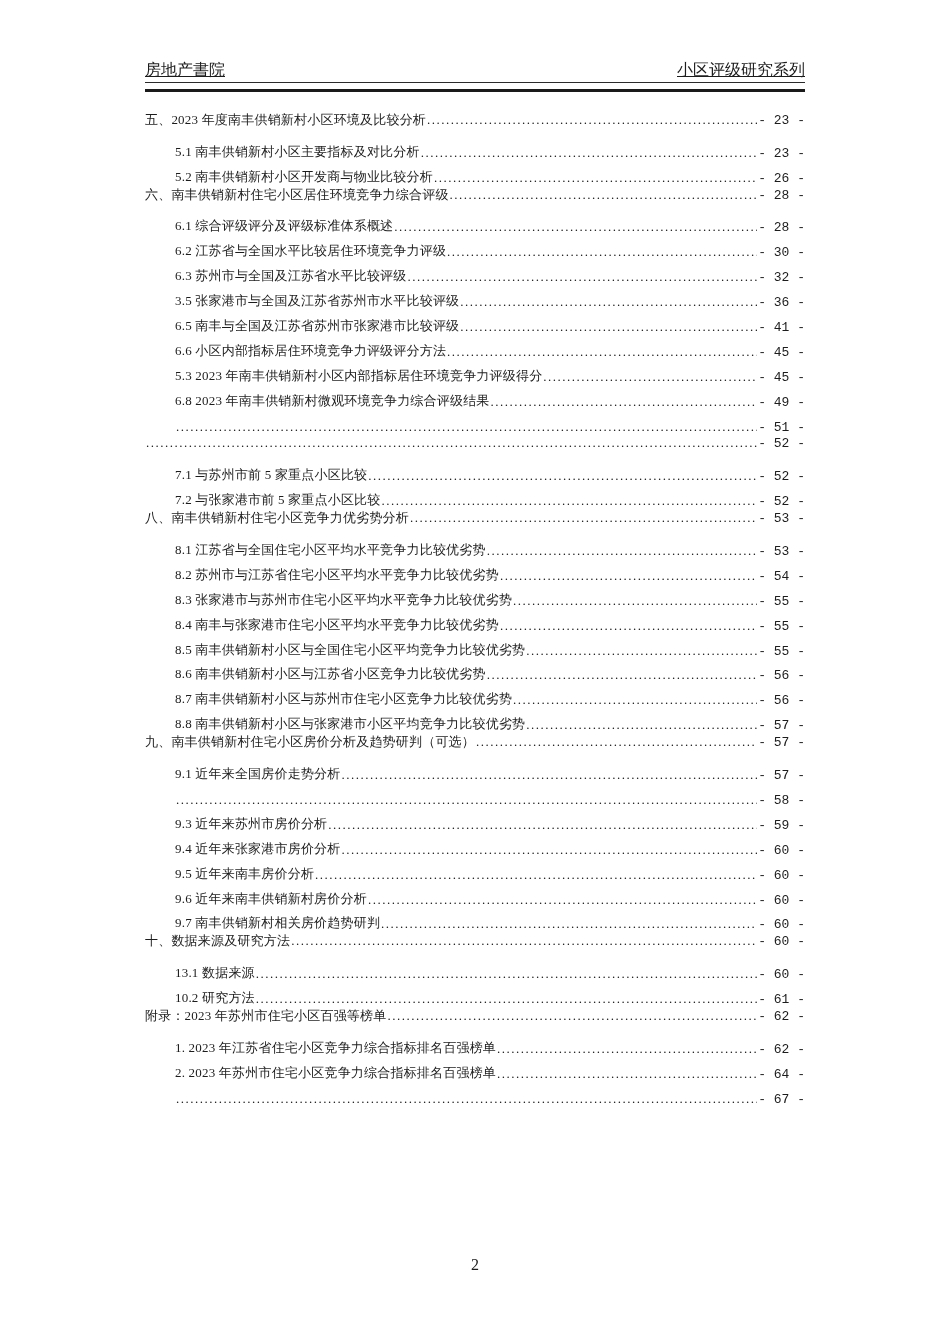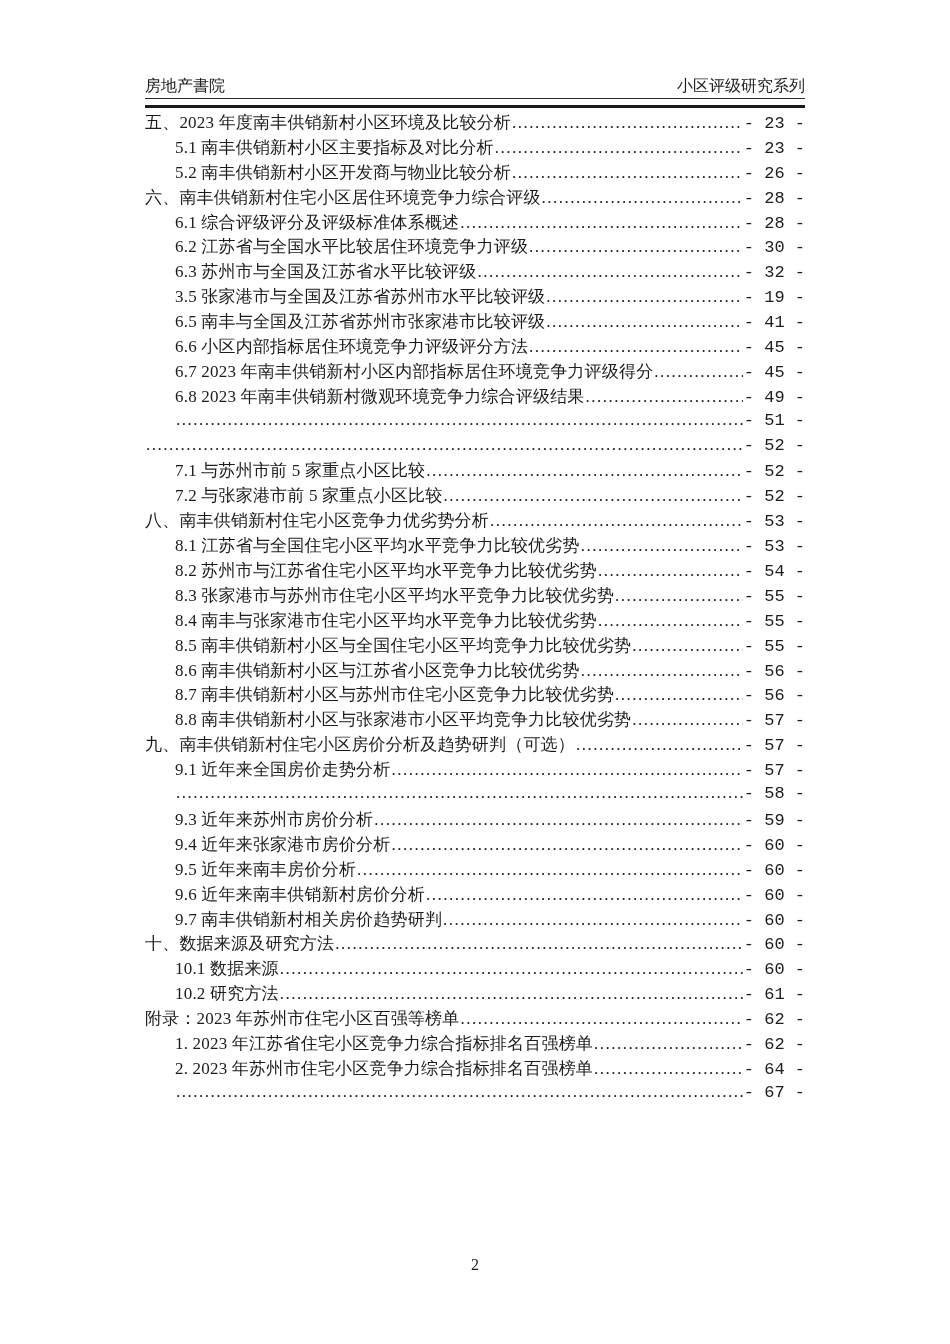--- a/index.html
+++ b/index.html
@@ -12,23 +12,24 @@
     width: 950px;
     height: 1344px;
     margin: 0 auto;
     background: #ffffff;
     color: #1c1c1c;
     overflow: hidden;
   }
   
   .header {
     position: absolute;
-    top: 76px;
+    top: 60px;
     left: 145px;
     right: 145px;
+    text-decoration: underline;
   }
   .header-textrow {
     display: flex;
     justify-content: space-between;
     align-items: baseline;
     font-family: "Liberation Sans", "DejaVu Sans", sans-serif;
     font-size: 16px;
     line-height: 20px;
     border-bottom: 1px solid #2a2a2a;
     padding-bottom: 2px;
@@ -38,29 +39,29 @@
     height: 3px;
     background: #1a1a1a;
   }
   
   .toc {
     position: absolute;
     top: 111px;
     left: 145px;
     right: 145px;
     font-family: "Liberation Serif", "DejaVu Serif", serif;
-    font-size: 17px;
+    font-size: 13px;
   }
   .toc-row {
     display: flex;
     align-items: baseline;
     height: 24.9px;
     white-space: nowrap;
   }
-  .toc-row.level-2 { padding-left: 30px; }
+  .toc-row.level-2 { padding-left: 30px; align-items: flex-end; }
   .toc-label {
     flex: 0 0 auto;
     letter-spacing: 0.2px;
   }
   .toc-dots {
     flex: 1 1 auto;
     overflow: hidden;
     letter-spacing: 1.5px;
     margin: 0 1px;
   }
@@ -124,34 +125,34 @@
       <span class="toc-page">- 30 -</span>
     </div>
       <div class="toc-row level-2">
       <span class="toc-label">6.3 苏州市与全国及江苏省水平比较评级</span>
       <span class="toc-dots">....................................................................................................................................................................................................................................................................</span>
       <span class="toc-page">- 32 -</span>
     </div>
       <div class="toc-row level-2">
       <span class="toc-label">3.5 张家港市与全国及江苏省苏州市水平比较评级</span>
       <span class="toc-dots">....................................................................................................................................................................................................................................................................</span>
-      <span class="toc-page">- 19 -</span>
+      <span class="toc-page">- 36 -</span>
     </div>
       <div class="toc-row level-2">
       <span class="toc-label">6.5 南丰与全国及江苏省苏州市张家港市比较评级</span>
       <span class="toc-dots">....................................................................................................................................................................................................................................................................</span>
       <span class="toc-page">- 41 -</span>
     </div>
       <div class="toc-row level-2">
       <span class="toc-label">6.6 小区内部指标居住环境竞争力评级评分方法</span>
       <span class="toc-dots">....................................................................................................................................................................................................................................................................</span>
       <span class="toc-page">- 45 -</span>
     </div>
       <div class="toc-row level-2">
-      <span class="toc-label">6.7 2023 年南丰供销新村小区内部指标居住环境竞争力评级得分</span>
+      <span class="toc-label">5.3 2023 年南丰供销新村小区内部指标居住环境竞争力评级得分</span>
       <span class="toc-dots">....................................................................................................................................................................................................................................................................</span>
       <span class="toc-page">- 45 -</span>
     </div>
       <div class="toc-row level-2">
       <span class="toc-label">6.8 2023 年南丰供销新村微观环境竞争力综合评级结果</span>
       <span class="toc-dots">....................................................................................................................................................................................................................................................................</span>
       <span class="toc-page">- 49 -</span>
     </div>
       <div class="toc-row level-2">
       <span class="toc-dots">....................................................................................................................................................................................................................................................................</span>
@@ -254,21 +255,21 @@
       <span class="toc-label">9.7 南丰供销新村相关房价趋势研判</span>
       <span class="toc-dots">....................................................................................................................................................................................................................................................................</span>
       <span class="toc-page">- 60 -</span>
     </div>
       <div class="toc-row level-1">
       <span class="toc-label">十、数据来源及研究方法</span>
       <span class="toc-dots">....................................................................................................................................................................................................................................................................</span>
       <span class="toc-page">- 60 -</span>
     </div>
       <div class="toc-row level-2">
-      <span class="toc-label">10.1 数据来源</span>
+      <span class="toc-label">13.1 数据来源</span>
       <span class="toc-dots">....................................................................................................................................................................................................................................................................</span>
       <span class="toc-page">- 60 -</span>
     </div>
       <div class="toc-row level-2">
       <span class="toc-label">10.2 研究方法</span>
       <span class="toc-dots">....................................................................................................................................................................................................................................................................</span>
       <span class="toc-page">- 61 -</span>
     </div>
       <div class="toc-row level-1">
       <span class="toc-label">附录：2023 年苏州市住宅小区百强等榜单</span>

